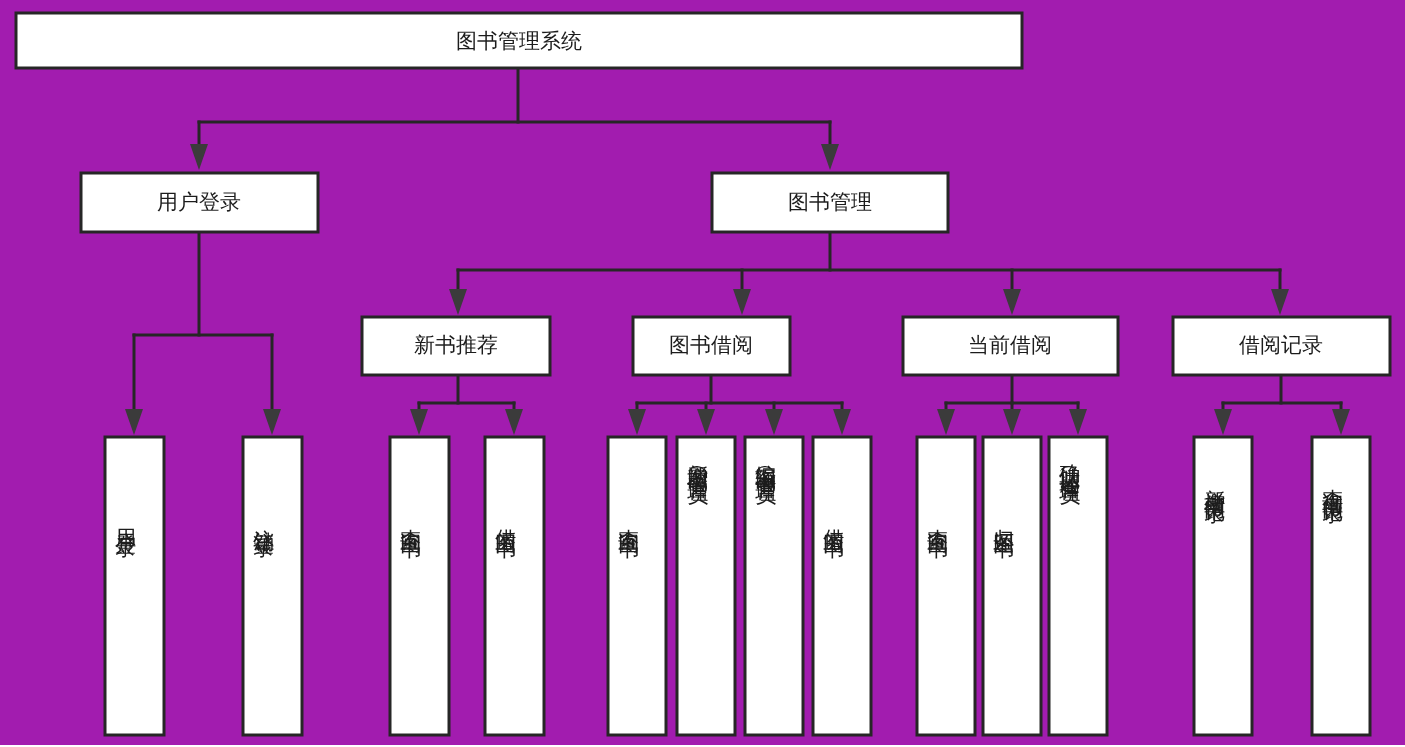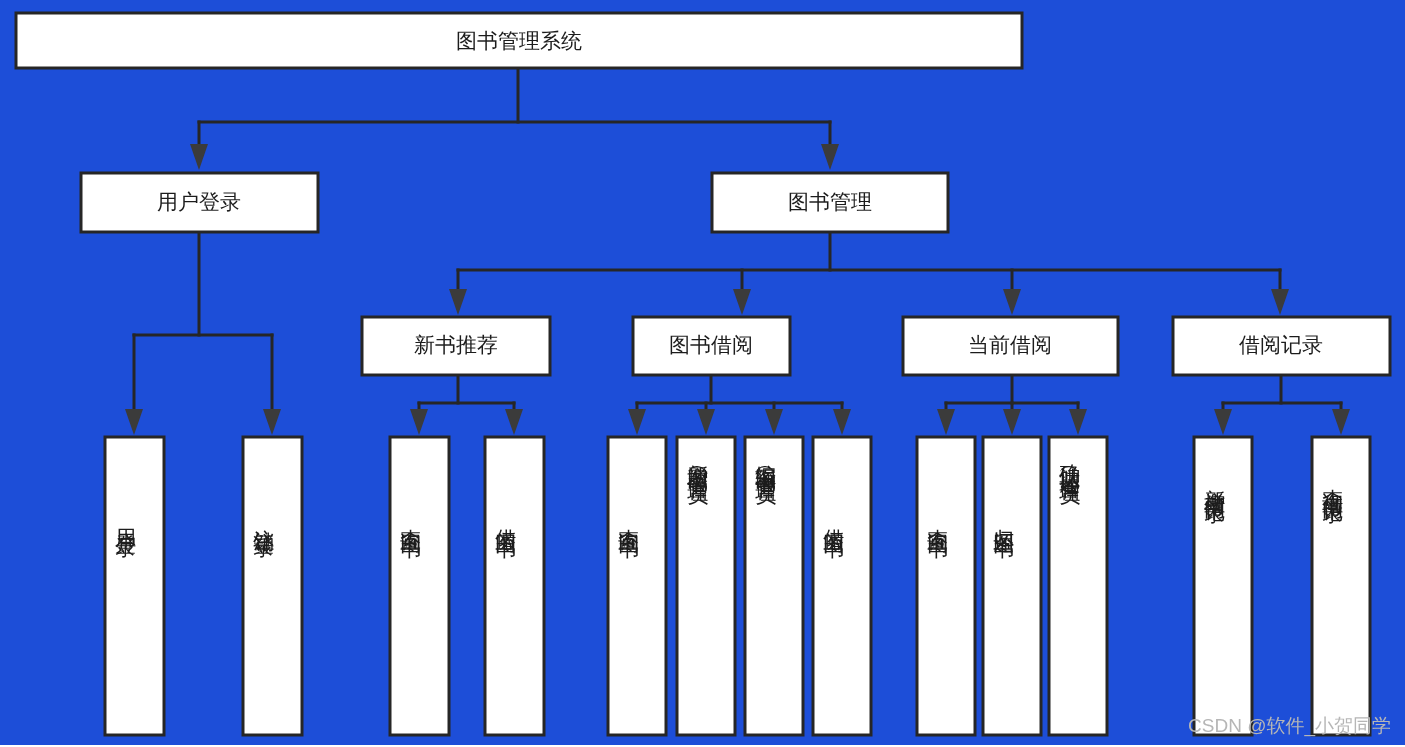--- a/index.html
+++ b/index.html
@@ -11,21 +11,21 @@
     width: 1405px;
     height: 747px;
     font-family: "Liberation Sans", "DejaVu Sans", sans-serif;
     overflow: hidden;
     position: relative;
   }
   #diagram-root {
     position: relative;
     width: 1405px;
     height: 745px;
-    background: #1d4ed8;
+    background: #a21caf;
   }
   svg#flow {
     position: absolute;
     top: 0;
     left: 0;
     width: 1405px;
     height: 747px;
     display: block;
   }
   .node-rect {
@@ -243,15 +243,14 @@
       <text class="node-label-v" x="1223" y="472">新增借阅记录</text>
     </g>
 
     <g>
       <rect class="node-rect" x="1312" y="437" width="58" height="298"></rect>
       <text class="node-label-v" x="1341" y="472">查询借阅记录</text>
     </g>
 
   </svg>
 
-  <div class="watermark">CSDN @软件_小贺同学</div>
 
 </div>
 
 </body></html>

